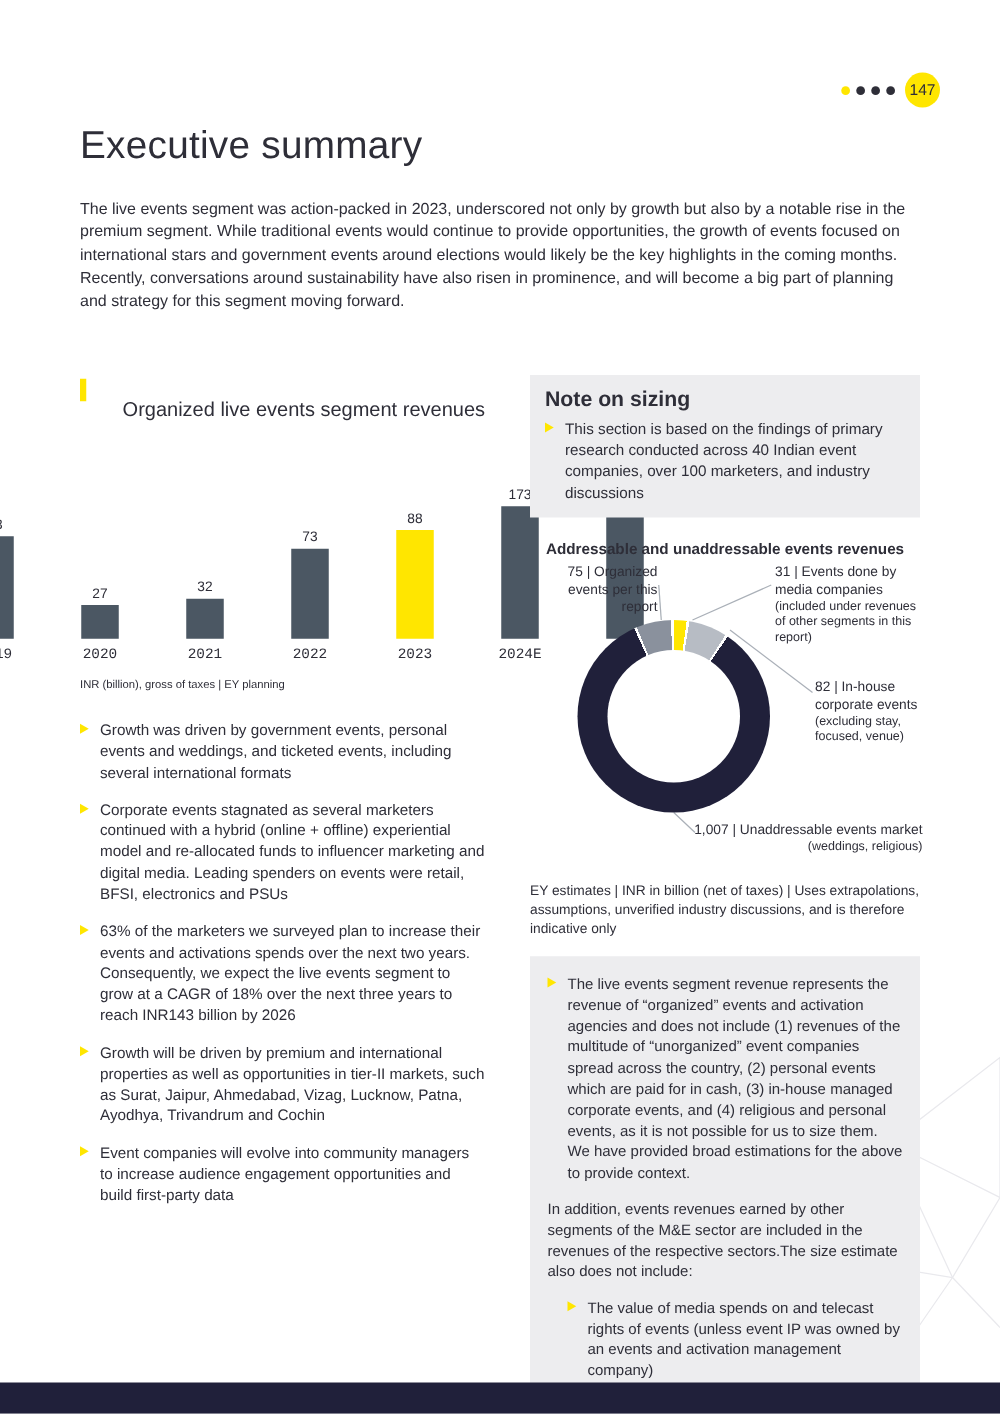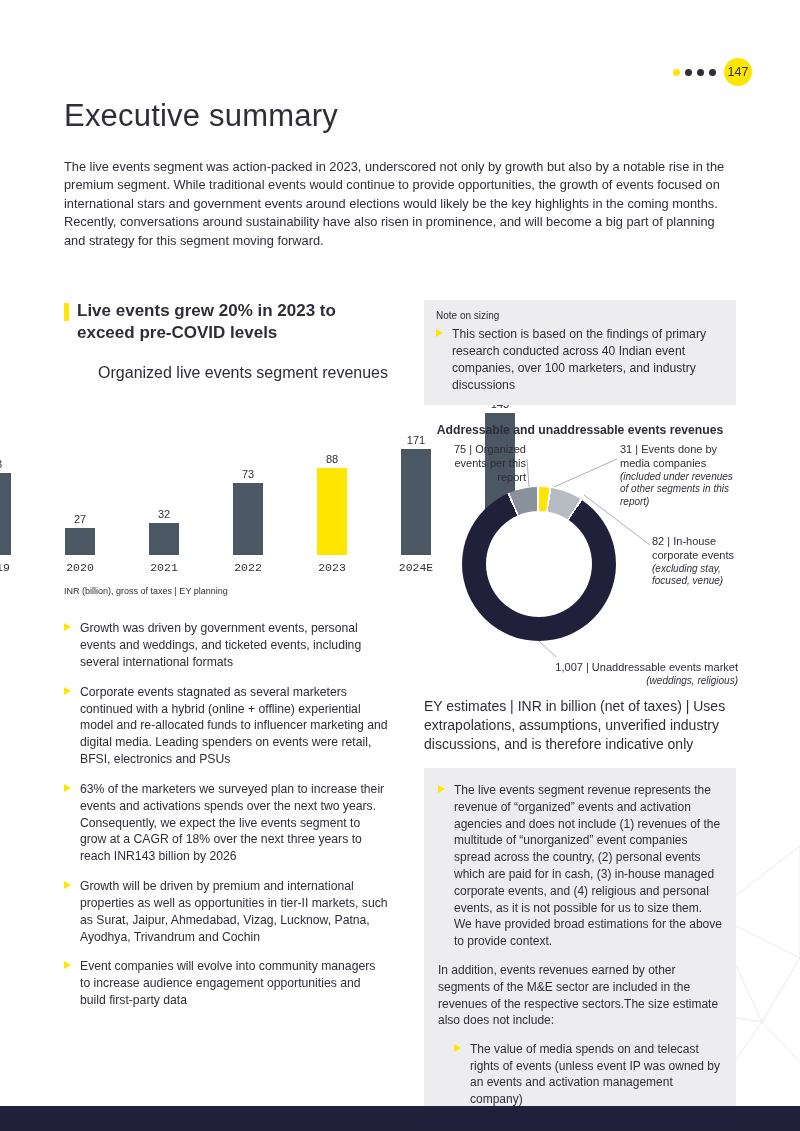--- a/index.html
+++ b/index.html
@@ -40,35 +40,35 @@
   .bar-label{font-size:11.5px;margin-top:6px;font-family:Liberation Mono, monospace;}
   .chart-caption{font-size:9px;margin-top:12px;}
   
   .bullets{margin-top:24px;}
   .bullet{display:flex;gap:9px;margin-bottom:13px;}
   .tri{flex:none;margin-top:3px;width:0;height:0;border-top:4px solid transparent;
        border-bottom:4px solid transparent;border-left:7px solid var(--yellow,#ffe600);}
   .bullet p{margin:0;font-size:12.2px;line-height:1.38;}
   
   .note-box{background:var(--box-gray,#ededef);padding:10px 12px 12px;}
-  .note-title{font-weight:400;font-size:10px;margin:0 0 5px;}
+  .note-title{font-weight:700;font-size:17px;margin:0 0 5px;}
   .note-box .bullet{margin-bottom:0;justify-content:space-between;}
   .donut-title{font-weight:700;font-size:12.2px;text-align:center;margin:18px 0 6px;}
   .donut-figure{position:relative;height:252px;}
   .donut{position:absolute;left:38px;top:44px;width:154px;height:154px;border-radius:50%;}
   .donut-hole{position:absolute;left:24px;top:24px;width:106px;height:106px;border-radius:50%;background:#fff;}
   .leader-lines{position:absolute;left:0;top:0;}
   .donut-label{position:absolute;font-size:11px;line-height:1.25;}
   .donut-label b{font-weight:400;}
-  .dl-note{font-style:italic;font-size:10px;display:block;line-height:1.25;}
+  .dl-note{font-size:10px;display:block;line-height:1.25;}
   .dl-0{left:0;top:0;width:102px;text-align:right;}
   .dl-1{left:196px;top:0;width:118px;}
   .dl-2{left:228px;top:92px;width:86px;}
-  .dl-3{left:120px;top:218px;width:194px;text-align:right;}
-  .donut-caption{font-size:14px;line-height:1.35;margin-top:2px;}
+  .dl-3{left:120px;top:206px;width:194px;text-align:right;}
+  .donut-caption{font-size:11px;line-height:1.35;margin-top:2px;}
   
   .info-box{background:var(--box-gray,#ededef);padding:14px 14px 16px;margin-top:14px;}
   .info-row{display:flex;gap:9px;}
   .info-box p{margin:0 0 12px;font-size:12px;line-height:1.4;}
   .indented{margin-left:16px;}
   .info-bullets{margin-left:16px;}
   .info-bullets .bullet{margin-bottom:11px;}
   .info-bullets .bullet:last-child{margin-bottom:0;}
   .info-bullets .bullet p{font-size:12px;line-height:1.38;margin:0;}
   
@@ -94,21 +94,20 @@
 
   <div class="content">
     <h1 class="page-title">Executive summary</h1>
     <p class="intro">The live events segment was action-packed in 2023, underscored not only by growth but also by a notable rise in the premium segment. While traditional events would continue to provide opportunities, the growth of events focused on international stars and government events around elections would likely be the key highlights in the coming months. Recently, conversations around sustainability have also risen in prominence, and will become a big part of planning and strategy for this segment moving forward.</p>
 
     <div class="columns">
 
       <div class="col-left">
         <h2 class="section-heading">
           <span class="accent-bar"></span>
-          <span>Live events grew 20% in 2023 to exceed pre-COVID levels</span>
         </h2>
 
         <div class="chart-title">Organized live events segment revenues</div>
         <div class="bar-chart">
             <div class="bar-item">
               <div class="bar-value">83</div>
               <div class="bar" style="height: 82px; background: rgb(75, 87, 99);"></div>
               <div class="bar-label">2019</div>
             </div>
             <div class="bar-item">
@@ -125,21 +124,21 @@
               <div class="bar-value">73</div>
               <div class="bar" style="height: 72px; background: rgb(75, 87, 99);"></div>
               <div class="bar-label">2022</div>
             </div>
             <div class="bar-item">
               <div class="bar-value">88</div>
               <div class="bar" style="height: 87px; background: rgb(255, 230, 0);"></div>
               <div class="bar-label">2023</div>
             </div>
             <div class="bar-item">
-              <div class="bar-value">171</div>
+              <div class="bar-value">173</div>
               <div class="bar" style="height: 106px; background: rgb(75, 87, 99);"></div>
               <div class="bar-label">2024E</div>
             </div>
             <div class="bar-item">
               <div class="bar-value">143</div>
               <div class="bar" style="height: 142px; background: rgb(75, 87, 99);"></div>
               <div class="bar-label">2026E</div>
             </div>
           </div>
         <div class="chart-caption">INR (billion), gross of taxes | EY planning</div>

